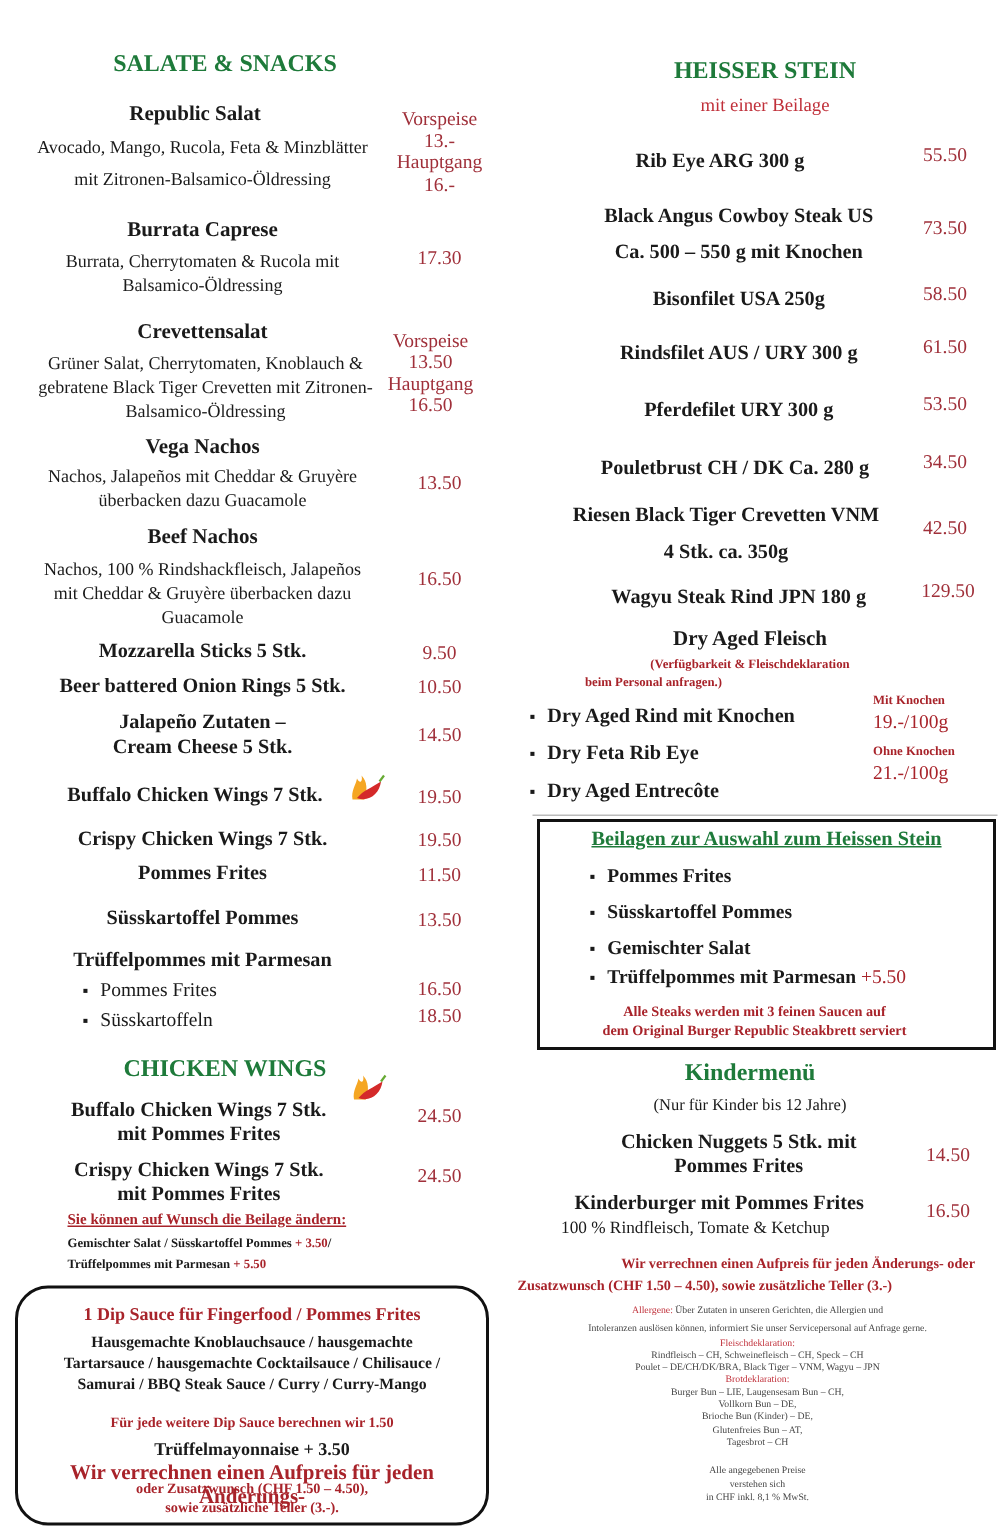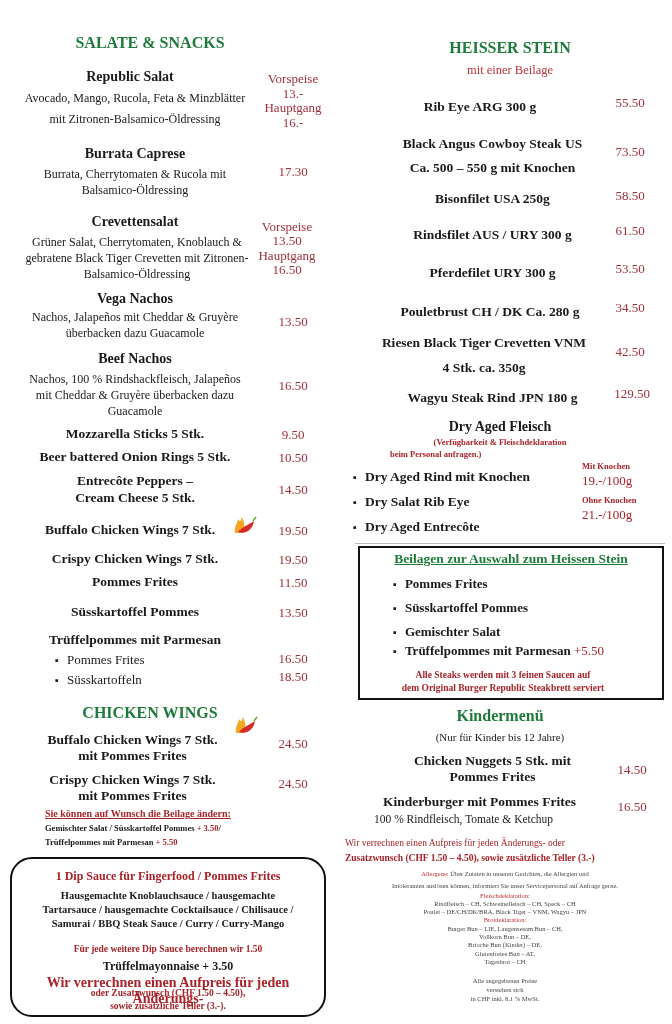--- a/index.html
+++ b/index.html
@@ -55,21 +55,21 @@
 <div class="h" style="left:10px; top:351px; width:250px; font-size:14px;">Beef Nachos</div>
 <div class="d" style="left:10px; top:370px; width:250px;">Nachos, 100 % Rindshackfleisch, Jalapeños</div>
 <div class="d" style="left:10px; top:386px; width:250px;">mit Cheddar &amp; Gruyère überbacken dazu</div>
 <div class="d" style="left:10px; top:402px; width:250px;">Guacamole</div>
 <div class="price" style="left:258px; top:378px; width:70px;">16.50</div>
 
 <div class="it" style="left:10px; top:425px; width:250px;">Mozzarella Sticks 5 Stk.</div>
 <div class="price" style="left:258px; top:427px; width:70px;">9.50</div>
 <div class="it" style="left:10px; top:448px; width:250px;">Beer battered Onion Rings 5 Stk.</div>
 <div class="price" style="left:258px; top:450px; width:70px;">10.50</div>
-<div class="it" style="left:10px; top:472px; width:250px;">Entrecôte Peppers –</div>
+<div class="it" style="left:10px; top:472px; width:250px;">Jalapeño Zutaten –</div>
 <div class="it" style="left:10px; top:489px; width:250px;">Cream Cheese 5 Stk.</div>
 <div class="price" style="left:258px; top:482px; width:70px;">14.50</div>
 <div class="it" style="left:20px; top:521px; width:220px;">Buffalo Chicken Wings 7 Stk.</div>
 <svg class="chili" style="left:232px; top:515px;" viewBox="0 0 26 22">
     <path d="M3 18 C2 12 5 9 6 4 C8 8 10 6 9 2 C13 6 13 12 11 18 Z" fill="#f5a623"></path>
     <path d="M6 17 C10 12 16 10 22 6 C21 14 14 20 6 17 Z" fill="#d42a2a"></path>
     <path d="M21 6 L24 2" stroke="#6a3" stroke-width="1.5"></path>
   </svg>
 <div class="price" style="left:258px; top:523px; width:70px;">19.50</div>
 <div class="it" style="left:10px; top:550px; width:250px;">Crispy Chicken Wings 7 Stk.</div>
@@ -132,21 +132,21 @@
 <div class="it" style="left:362px; top:334px; width:244px;">Riesen Black Tiger Crevetten VNM</div>
 <div class="it" style="left:362px; top:359px; width:244px;">4 Stk. ca. 350g</div>
 <div class="price" style="left:595px; top:344px; width:70px;">42.50</div>
 <div class="it" style="left:380px; top:389px; width:225px;">Wagyu Steak Rind JPN 180 g</div>
 <div class="price" style="left:597px; top:386px; width:70px;">129.50</div>
 
 <div class="it" style="left:400px; top:418px; width:200px; font-size:14px;">Dry Aged Fleisch</div>
 <div class="abs red" style="left:390px; top:437px; width:220px; text-align:center; font-family:'Liberation Serif',serif; font-weight:bold; font-size:8.5px;">(Verfügbarkeit &amp; Fleischdeklaration</div>
 <div class="abs red" style="left:390px; top:449px; width:220px; text-align:left; font-family:'Liberation Serif',serif; font-weight:bold; font-size:8.5px;">beim Personal anfragen.)</div>
 <div class="bul" style="left:353px; top:469px; font-weight:bold; font-size:13.5px;">Dry Aged Rind mit Knochen</div>
-<div class="bul" style="left:353px; top:494px; font-weight:bold; font-size:13.5px;">Dry Salat Rib Eye</div>
+<div class="bul" style="left:353px; top:494px; font-weight:bold; font-size:13.5px;">Dry Feta Rib Eye</div>
 <div class="bul" style="left:353px; top:519px; font-weight:bold; font-size:13.5px;">Dry Aged Entrecôte</div>
 <div class="abs red" style="left:582px; top:461px; font-family:'Liberation Serif',serif; font-weight:bold; font-size:8.5px;">Mit Knochen</div>
 <div class="abs red" style="left:582px; top:473px; font-family:'Liberation Serif',serif; font-size:13px;">19.-/100g</div>
 <div class="abs red" style="left:582px; top:495px; font-family:'Liberation Serif',serif; font-weight:bold; font-size:8.5px;">Ohne Knochen</div>
 <div class="abs red" style="left:582px; top:507px; font-family:'Liberation Serif',serif; font-size:13px;">21.-/100g</div>
 <div class="abs" style="left:355px; top:543px; width:310px; height:1px; background:#bbb;"></div>
 
 <div class="box2"></div>
 <div class="abs green" style="left:358px; top:551px; width:306px; text-align:center; font-family:'Liberation Serif',serif; font-weight:bold; font-size:13.5px; text-decoration:underline;">Beilagen zur Auswahl zum Heissen Stein</div>
 <div class="bul" style="left:393px; top:576px; font-weight:bold; font-size:13px;">Pommes Frites</div>
@@ -157,21 +157,21 @@
 <div class="abs red" style="left:358px; top:683px; width:290px; text-align:center; font-family:'Liberation Serif',serif; font-weight:bold; font-size:9.5px;">dem Original Burger Republic Steakbrett serviert</div>
 
 <div class="sec green" style="left:400px; top:707px; width:200px;">Kindermenü</div>
 <div class="abs" style="left:400px; top:731px; width:200px; text-align:center; font-family:'Liberation Serif',serif; font-size:11px;">(Nur für Kinder bis 12 Jahre)</div>
 <div class="it" style="left:380px; top:752px; width:225px;">Chicken Nuggets 5 Stk. mit</div>
 <div class="it" style="left:380px; top:768px; width:225px;">Pommes Frites</div>
 <div class="price" style="left:597px; top:762px; width:70px;">14.50</div>
 <div class="it" style="left:362px; top:793px; width:235px;">Kinderburger mit Pommes Frites</div>
 <div class="abs" style="left:374px; top:813px; font-family:'Liberation Serif',serif; font-size:11.5px;">100 % Rindfleisch, Tomate &amp; Ketchup</div>
 <div class="price" style="left:597px; top:799px; width:70px;">16.50</div>
-<div class="abs red" style="left:345px; top:838px; width:320px; text-align:left; font-family:'Liberation Serif',serif; font-weight:normal; font-size:9.5px;">Wir verrechnen einen Aufpreis für jeden Änderungs- oder</div>
+<div class="abs red" style="left:330px; top:838px; width:320px; text-align:right; font-family:'Liberation Serif',serif; font-weight:bold; font-size:9.5px;">Wir verrechnen einen Aufpreis für jeden Änderungs- oder</div>
 <div class="abs red" style="left:345px; top:853px; width:320px; text-align:left; font-family:'Liberation Serif',serif; font-weight:bold; font-size:9.5px;">Zusatzwunsch (CHF 1.50 – 4.50), sowie zusätzliche Teller (3.-)</div>
 
 <div class="tiny" style="left:340px; top:870px; width:330px;"><span class="r">Allergene:</span> <span>Über Zutaten in unseren Gerichten, die Allergien und</span></div>
 <div class="tiny" style="left:340px; top:882px; width:330px;">Intoleranzen auslösen können, informiert Sie unser Servicepersonal auf Anfrage gerne.</div>
 <div class="tiny" style="left:340px; top:892px; width:330px;"><span class="r">Fleischdeklaration:</span></div>
 <div class="tiny" style="left:340px; top:900px; width:330px;">Rindfleisch – CH, Schweinefleisch – CH, Speck – CH</div>
 <div class="tiny" style="left:340px; top:908px; width:330px;">Poulet – DE/CH/DK/BRA, Black Tiger – VNM, Wagyu – JPN</div>
 <div class="tiny" style="left:340px; top:916px; width:330px;"><span class="r">Brotdeklaration:</span></div>
 <div class="tiny" style="left:340px; top:925px; width:330px;">Burger Bun – LIE, Laugensesam Bun – CH,</div>
 <div class="tiny" style="left:340px; top:933px; width:330px;">Vollkorn Bun – DE,</div>

